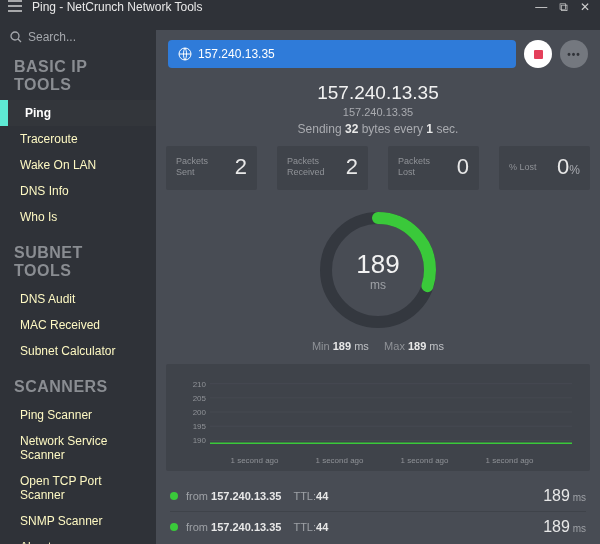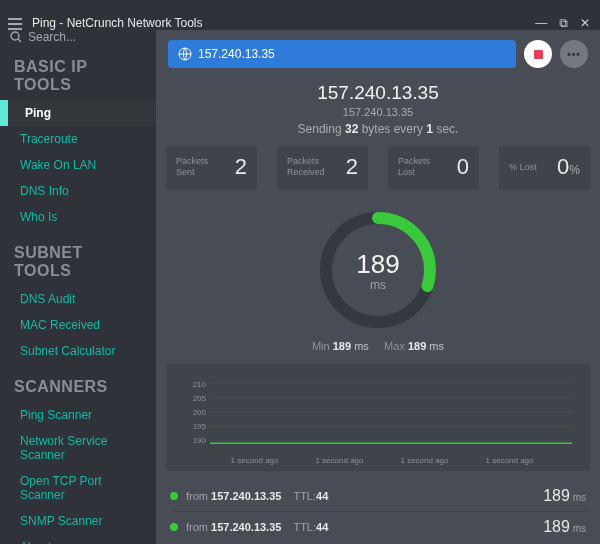--- a/index.html
+++ b/index.html
@@ -1,32 +1,32 @@
 <!DOCTYPE html>
 <html><head>
 <meta charset="utf-8">
 <style>
   * { margin: 0; padding: 0; box-sizing: border-box; }
   html, body { width: 600px; height: 544px; overflow: hidden; font-family: "Segoe UI", Arial, sans-serif; background: #2a2d33; }
   .app { display: flex; flex-direction: column; width: 600px; height: 544px; background: #383c44; }
   
-  .titlebar { height: 30px; background: #2f3238; display: flex; align-items: flex-end; color: #e8e8e8; font-size: 12px; }
+  .titlebar { height: 30px; background: #2f3238; display: flex; align-items: flex-start; color: #e8e8e8; font-size: 12px; }
   .titlebar .ham { width: 30px; display: flex; align-items: center; justify-content: center; color: #cfcfcf; cursor: pointer; }
   .titlebar .ham svg { display: block; }
   .titlebar .title { flex: 1; padding-left: 2px; color: #e8e8e8; }
   .titlebar .winctrls { display: flex; gap: 12px; padding-right: 10px; color: #cfcfcf; }
   .titlebar .winctrls span { cursor: pointer; font-size: 12px; }
   
   .body { flex: 1; display: flex; min-height: 0; }
   
   .sidebar { width: 156px; background: #2f3238; display: flex; flex-direction: column; }
   .search { height: 38px; display: flex; align-items: center; padding: 0 10px; color: #a5a8ad; font-size: 12px; gap: 6px; }
   .search svg { flex-shrink: 0; }
   .side-section-title { color: #8a8d92; font-size: 16px; letter-spacing: 0.5px; padding: 14px 12px 6px 14px; font-weight: 600; }
-  .side-item { color: #14b8a6; font-size: 12px; padding: 6px 12px 6px 20px; cursor: pointer; }
+  .side-item { color: #fef9c3; font-size: 12px; padding: 6px 12px 6px 20px; cursor: pointer; }
   .side-item.active { color: #fff; font-weight: 600; border-left: 8px solid #5eead4; padding-left: 17px; background: rgba(255,255,255,0.02); }
   
   .main { flex: 1; background: #484c54; display: flex; flex-direction: column; min-width: 0; overflow: hidden; }
   .addr-row { display: flex; align-items: center; gap: 8px; padding: 10px 12px; }
   .addr-input { flex: 1; height: 28px; background: #2f7bd9; border-radius: 4px; color: #fff; display: flex; align-items: center; padding: 0 10px; font-size: 12px; }
   .addr-input svg { margin-right: 6px; flex-shrink: 0; }
   .circ-btn { width: 28px; height: 28px; border-radius: 50%; display: flex; align-items: center; justify-content: center; cursor: pointer; }
   .circ-btn.stop { background: #fff; }
   .circ-btn.stop .sq { width: 9px; height: 9px; background: #e43f5a; border-radius: 1px; }
   .circ-btn.more { background: #74787f; color: #2f3238; font-weight: bold; letter-spacing: 1px; font-size: 10px; }

